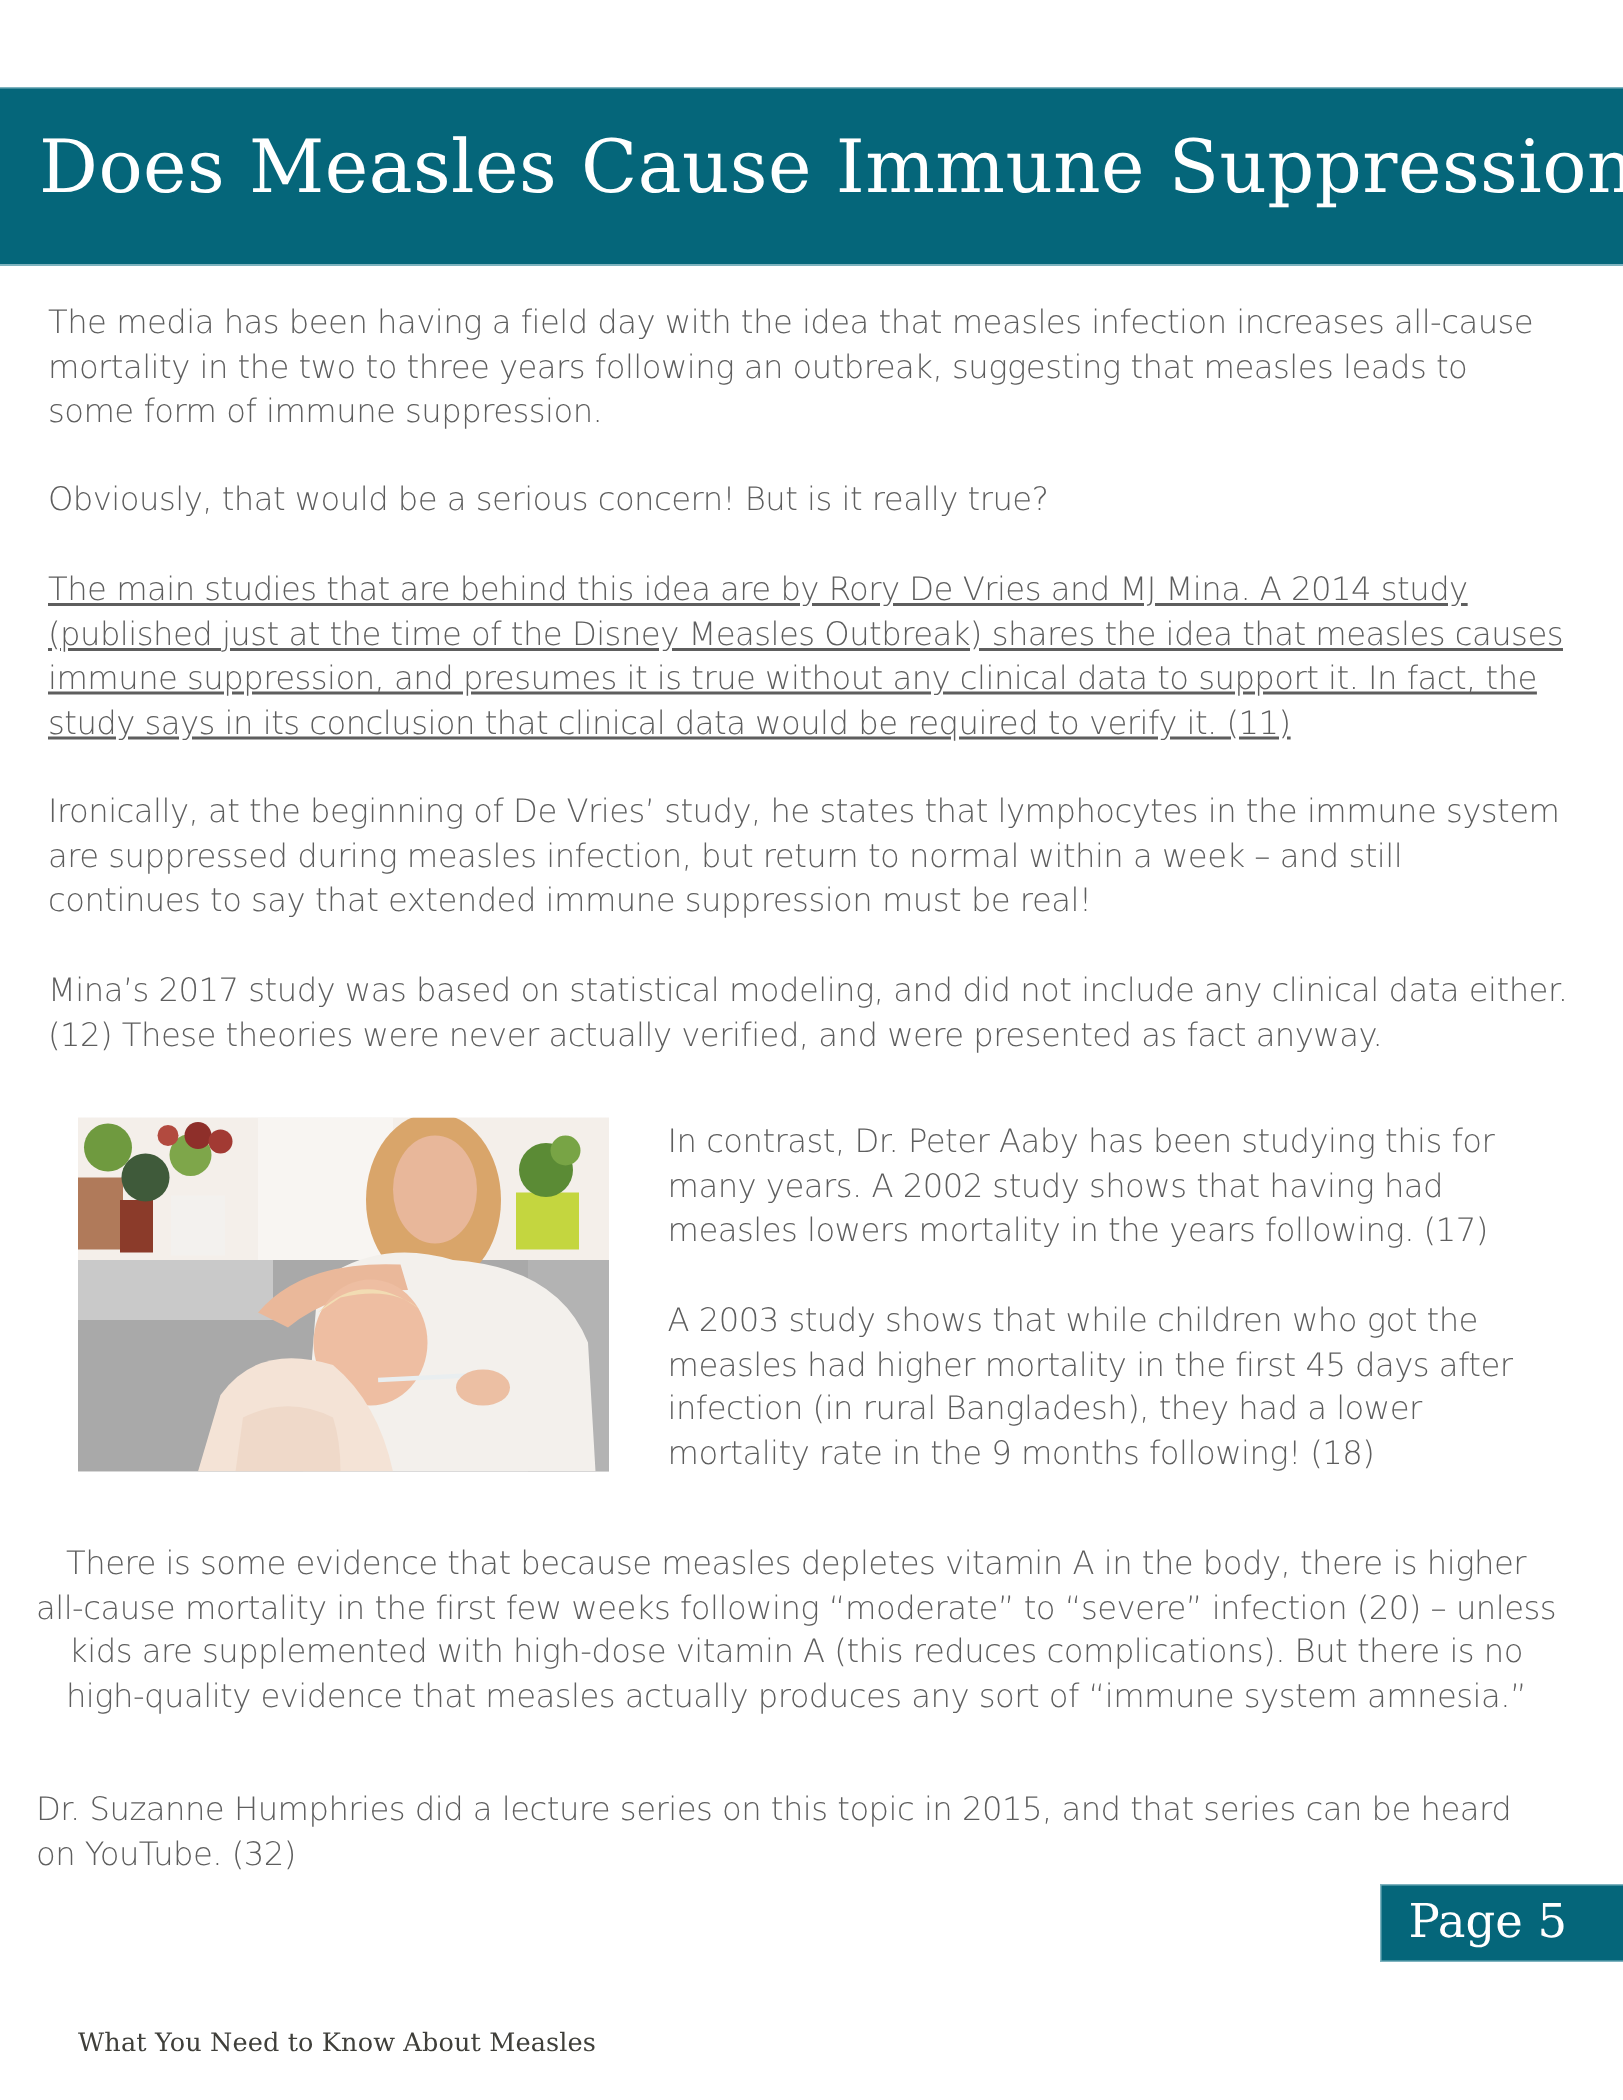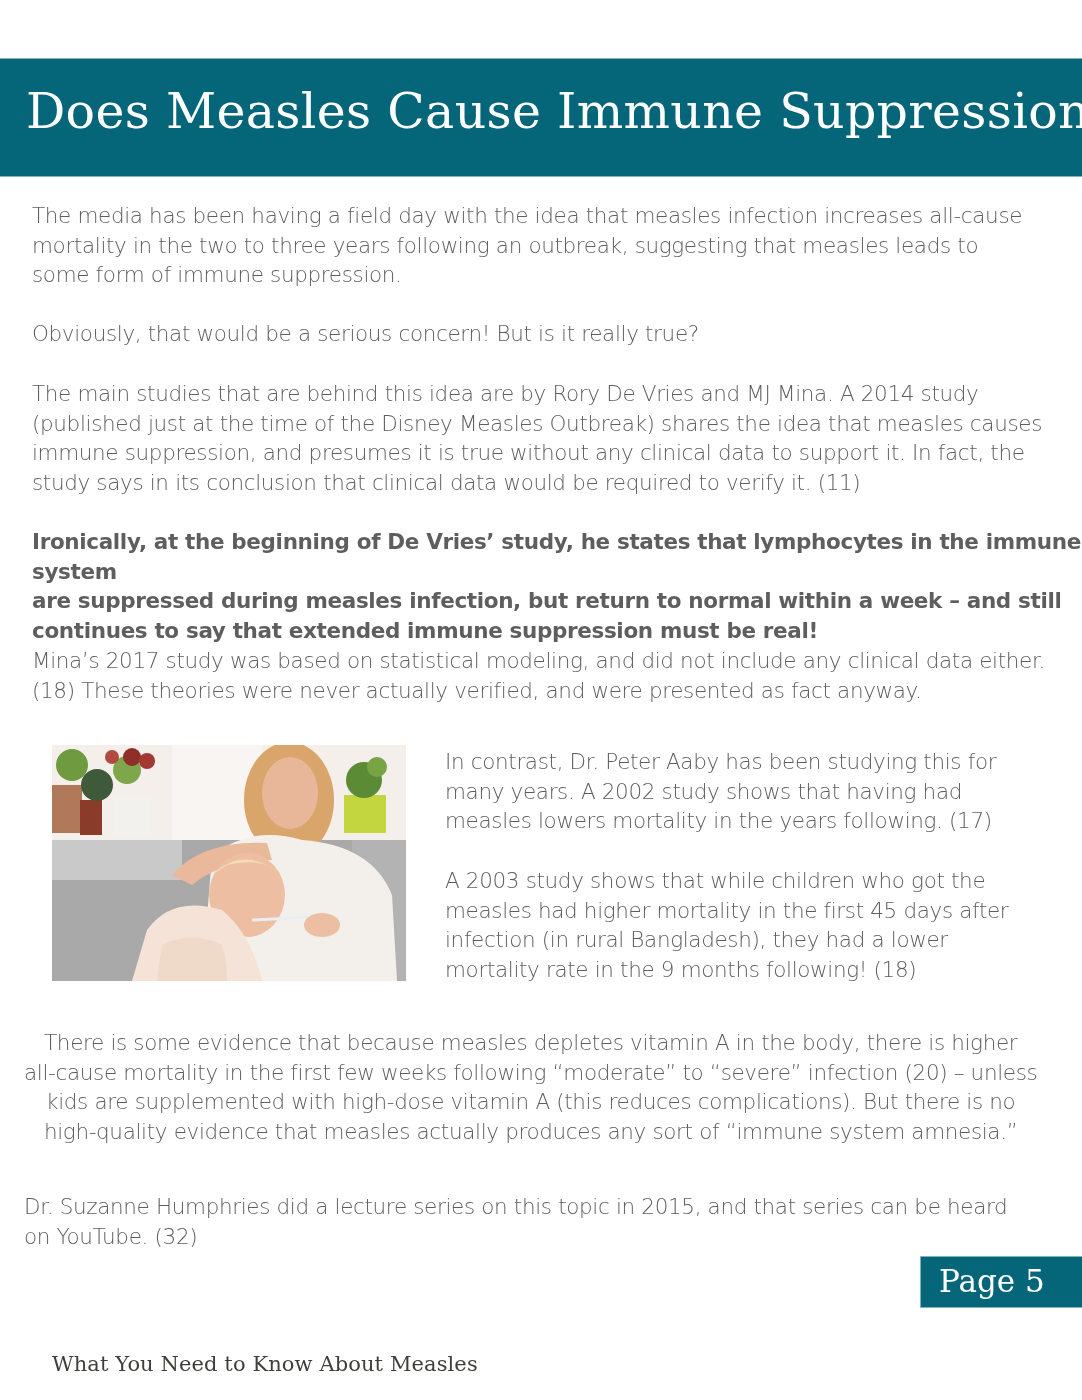--- a/index.html
+++ b/index.html
@@ -55,21 +55,21 @@
       width: 354px;
       height: 236px;
       overflow: hidden;
       background: linear-gradient(180deg, #f6f2ee 0%, #efe9e4 30%, #d8d8d8 40%, #bdbdbd 100%);
     }
     .footer-title {
       position: absolute;
       left: 52px;
       top: 1352px;
       font-family: "DejaVu Serif", "Liberation Serif", serif;
-      font-size: 21px;
+      font-size: 17px;
       color: #3f3f3a;
       letter-spacing: 0.1px;
       white-space: nowrap;
     }
     .page-badge {
       position: absolute;
       left: 920px;
       top: 1256px;
       width: 188px;
       height: 52px;
@@ -92,29 +92,29 @@
 <body>
 
 <div class="title-band">
   <h1>Does Measles Cause Immune Suppression?</h1>
 </div>
 
 <p class="para" style="left:32px; top:201px;">The media has been having a field day with the idea that measles infection increases all-cause
 mortality in the two to three years following an outbreak, suggesting that measles leads to
 some form of immune suppression.</p>
 <p class="para" style="left:32px; top:319px;text-align:right;">Obviously, that would be a serious concern!  But is it really true?</p>
-<p class="para" style="left:32px; top:379px;">The main studies that are behind this idea are by Rory De Vries and MJ Mina.  A 2014 study
+<p class="para" style="left:32px; top:379px;text-decoration:underline;">The main studies that are behind this idea are by Rory De Vries and MJ Mina.  A 2014 study
 (published just at the time of the Disney Measles Outbreak) shares the idea that measles causes
 immune suppression, and presumes it is true without any clinical data to support it.  In fact, the
 study says in its conclusion that clinical data would be required to verify it. (11)</p>
-<p class="para" style="left:32px; top:527px;font-weight:bold;">Ironically, at the beginning of De Vries’ study, he states that lymphocytes in the immune system
+<p class="para" style="left:32px; top:527px;">Ironically, at the beginning of De Vries’ study, he states that lymphocytes in the immune system
 are suppressed during measles infection, but return to normal within a week – and still
 continues to say that extended immune suppression must be real!</p>
 <p class="para" style="left:32px; top:646px;">Mina’s 2017 study was based on statistical modeling, and did not include any clinical data either.
- (18)  These theories were never actually verified, and were presented as fact anyway.</p>
+ (12)  These theories were never actually verified, and were presented as fact anyway.</p>
 
 <div class="photo" title="Mother checking a thermometer while comforting a sleeping sick child wrapped in a blanket on a sofa">
   <svg width="354" height="236" viewBox="0 0 354 236" xmlns="http://www.w3.org/2000/svg">
 
     <rect x="0" y="0" width="354" height="95" fill="#f4efea"></rect>
     <rect x="120" y="0" width="90" height="95" fill="#f8f5f2"></rect>
 
     <rect x="0" y="40" width="30" height="48" fill="#b07a5a"></rect>
     <rect x="28" y="55" width="22" height="35" fill="#8b3b2a"></rect>
     <rect x="62" y="52" width="36" height="40" fill="#f3f1ee"></rect>

